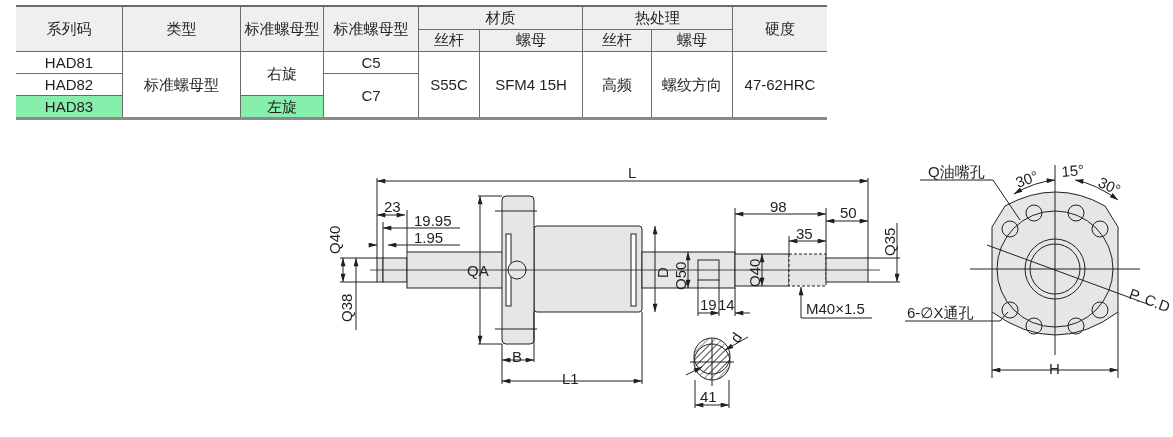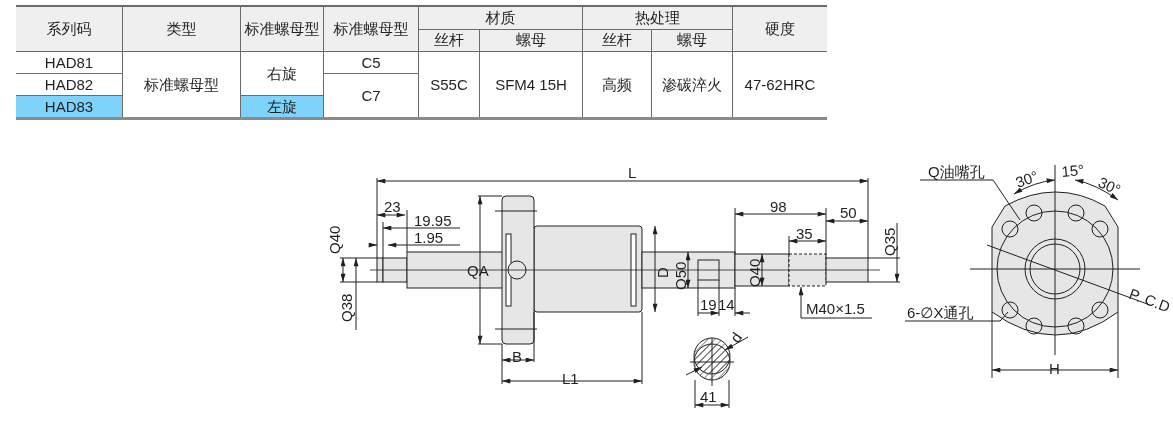--- a/index.html
+++ b/index.html
@@ -1,20 +1,20 @@
 <!DOCTYPE html>
 <html><head>
 <meta charset="utf-8">
 <style>
   html,body{margin:0;padding:0;background:#ffffff;}
   body{width:1173px;height:437px;position:relative;overflow:hidden;font-family:"Liberation Sans","DejaVu Sans",sans-serif;color:#231f20;}
   table.spec{position:absolute;left:16px;top:5px;border-collapse:collapse;font-size:15px;}
   table.spec td{border:1px solid #6b6b6b;text-align:center;padding:0;height:21px;line-height:20px;}
   table.spec tr.h td{background:#efefef;}
-  table.spec td.shade{background:#7dd3fc;}
+  table.spec td.shade{background:#86efac;}
   table.spec{border-top:2px solid #6b6b6b;border-bottom:3px solid #8a8a8a;}
   table.spec td.first{border-left:none;}
   table.spec td.last{border-right:none;}
   svg.drw{position:absolute;left:0;top:0;}
   svg text{font-family:"Liberation Sans","DejaVu Sans",sans-serif;fill:#231f20;}
 </style>
 </head>
 <body>
 
 <table class="spec">
@@ -35,21 +35,21 @@
     <td style="width:80px">螺母</td>
   </tr>
   <tr>
     <td class="first">HAD81</td>
     <td rowspan="3">标准螺母型</td>
     <td rowspan="2">右旋</td>
     <td>C5</td>
     <td rowspan="3">S55C</td>
     <td rowspan="3">SFM4 15H</td>
     <td rowspan="3">高频</td>
-    <td rowspan="3">渗碳淬火</td>
+    <td rowspan="3">螺纹方向</td>
     <td rowspan="3" class="last">47-62HRC</td>
   </tr>
   <tr>
     <td class="first">HAD82</td>
     <td rowspan="2">C7</td>
   </tr>
   <tr>
     <td class="first shade">HAD83</td>
     <td class="shade">左旋</td>
   </tr>

